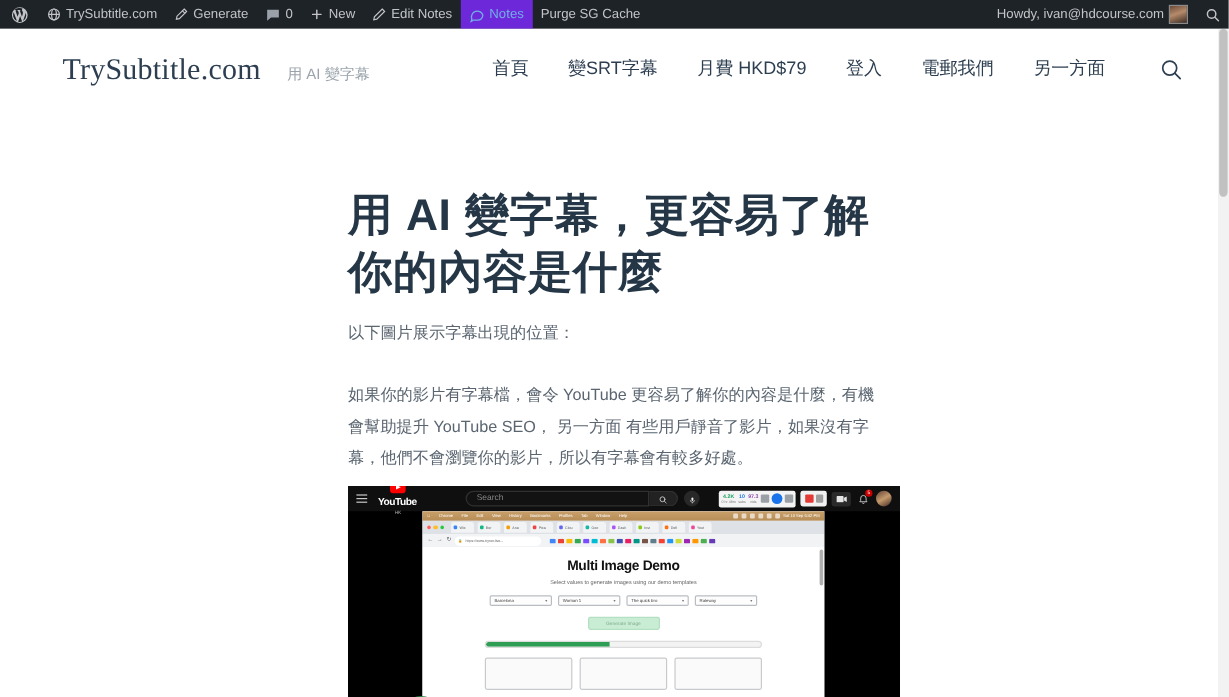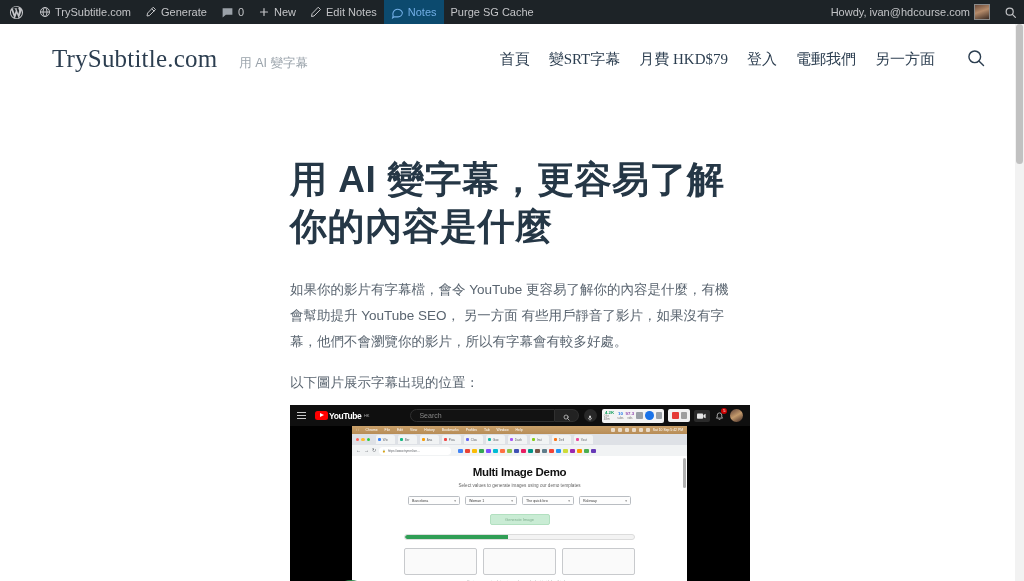--- a/index.html
+++ b/index.html
@@ -26,21 +26,21 @@
     align-items: center;
     gap: 4px;
     padding: 0 7px;
     white-space: nowrap;
     height: 24px;
     line-height: 24px;
     cursor: default;
   }
   .ab-item .ab-ico { display: inline-flex; align-items: center; }
   .ab-logo { padding: 0 8px 0 9px; }
-  .ab-notes { background: #0c4a6e; color: #72aee6; }
+  .ab-notes { background: #6d28d9; color: #72aee6; }
   .ab-spacer { flex: 1 1 auto; }
   .ab-right { display: flex; align-items: center; margin-left: 20px; }
   .ab-avatar {
     width: 16px; height: 16px;
     background: linear-gradient(160deg,#6b4a3a 0%,#b58b6a 45%,#3a2a22 100%);
     border: 1px solid #8a8a8a;
     display: inline-block;
     flex: none;
   }
 
@@ -62,23 +62,21 @@
     white-space: nowrap;
   }
   #site-tagline {
     font-size: 12.5px;
     color: #9aa3ab;
     white-space: nowrap;
   }
   #primary-nav {
     margin-left: auto;
     display: flex;
-    align-items: center;
-    gap: 19px;
-    font-family: Liberation Serif, serif;
+    gap: 33px;
   }
   #primary-nav a {
     font-size: 15px;
     color: #2c3e50;
     text-decoration: none;
     white-space: nowrap;
   }
   #nav-search-btn {
     display: inline-flex;
     align-items: center;
@@ -131,21 +129,21 @@
   #yt-bar {
     position: absolute; top: 0; left: 0; right: 0;
     height: 21px;
     background: #0f0f0f;
     display: flex; align-items: center;
     padding: 0 5px;
     gap: 5px;
   }
   #yt-hamburger { width: 9px; height: 7px; display: flex; flex-direction: column; justify-content: space-between; margin-left: 2px; }
   #yt-hamburger i { display: block; height: 1px; background: #c9c9c9; }
-  #yt-logo { display: flex; align-items: center; gap: 1.5px; margin-left: 4px; }
+  #yt-logo { display: flex; align-items: center; gap: 1.5px; margin-left: 4px; flex-direction: column; }
   .yt-play {
     width: 13px; height: 9px; background: #ff0000; border-radius: 2.5px;
     position: relative;
   }
   .yt-play::after {
     content: ""; position: absolute; left: 5px; top: 2.2px;
     border-left: 4px solid #fff;
     border-top: 2.3px solid transparent;
     border-bottom: 2.3px solid transparent;
   }
@@ -449,23 +447,23 @@
       </span>
     </button>
   </nav>
 </header>
 
 <main id="main">
   <article id="article">
 
     <h1 id="page-title">用 AI 變字幕，更容易了解你的內容是什麼</h1>
 
+    <p id="caption-line">以下圖片展示字幕出現的位置：</p>
+
     <p id="intro-paragraph">如果你的影片有字幕檔，會令 YouTube 更容易了解你的內容是什麼，有機會幫助提升 YouTube SEO， 另一方面 有些用戶靜音了影片，如果沒有字幕，他們不會瀏覽你的影片，所以有字幕會有較多好處。</p>
-
-    <p id="caption-line">以下圖片展示字幕出現的位置：</p>
 
     <figure id="embed-figure">
 
       <div id="yt-bar">
         <div id="yt-hamburger">
             <i></i>
             <i></i>
             <i></i>
           </div>
         <div id="yt-logo">

